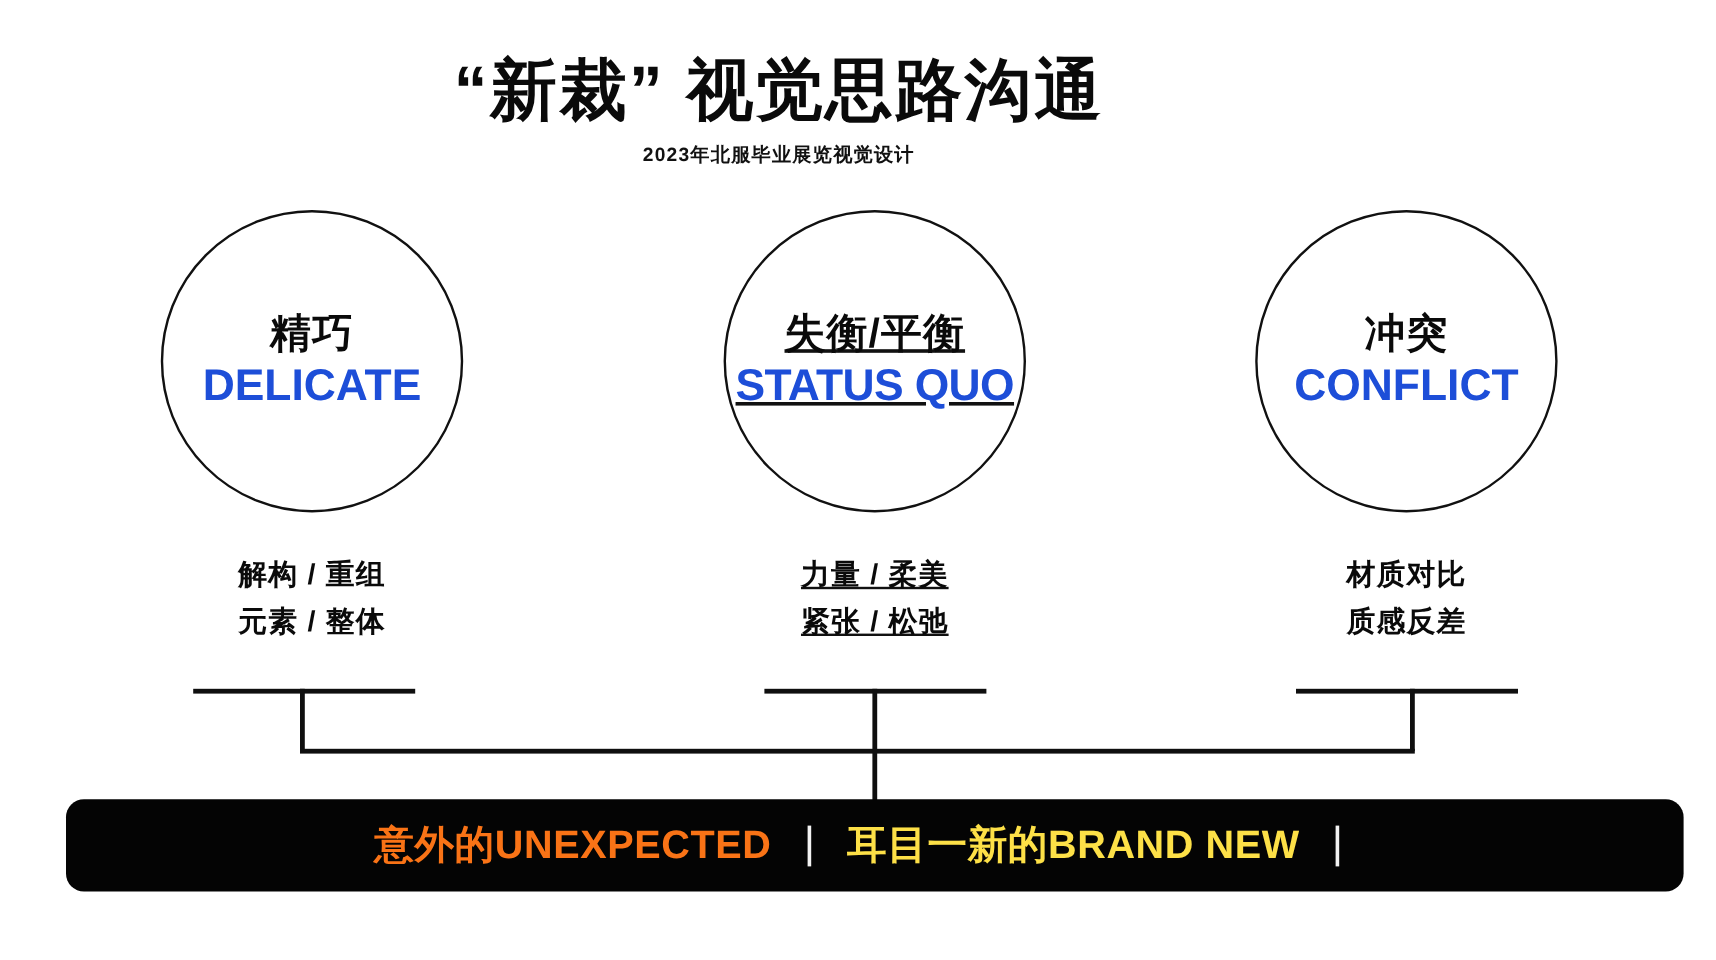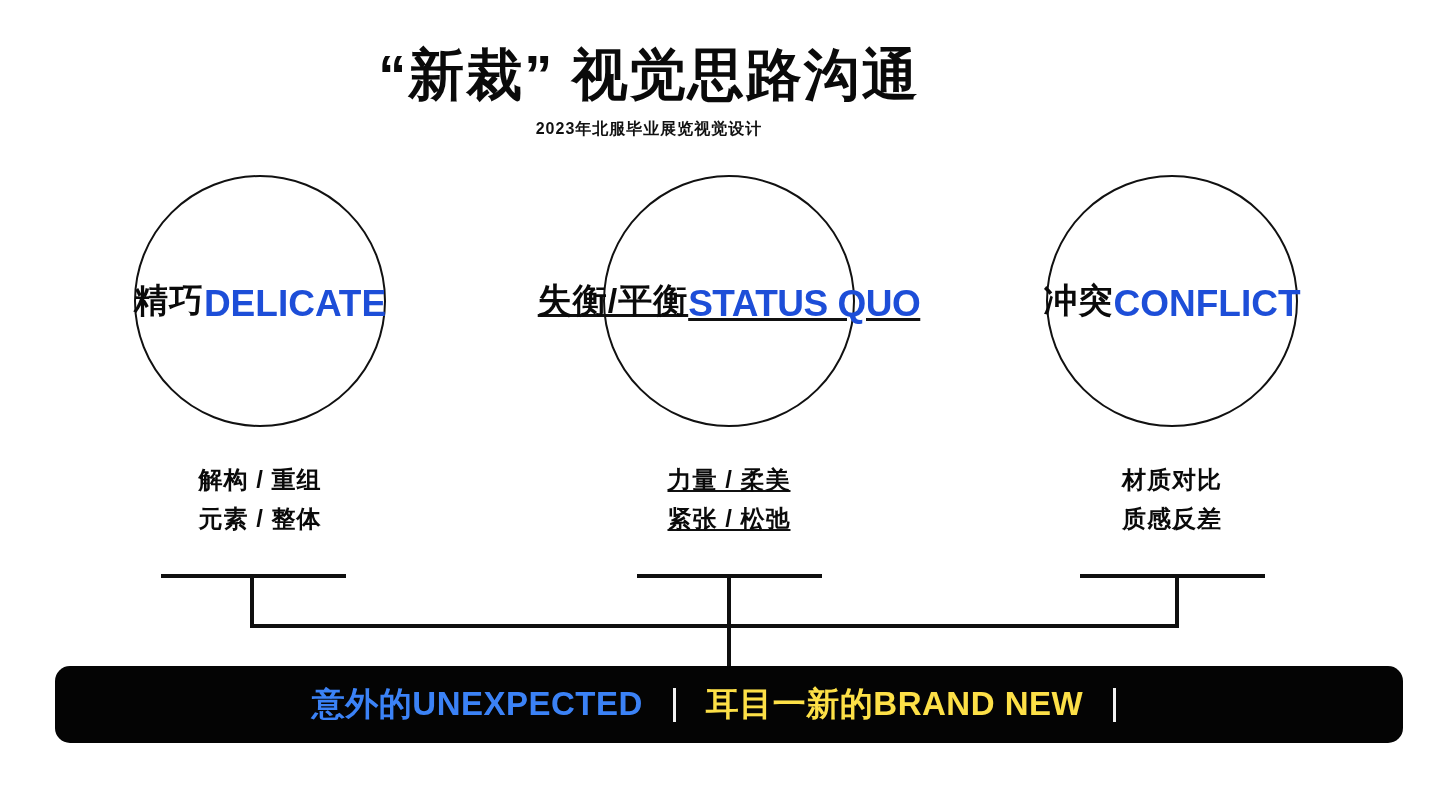--- a/index.html
+++ b/index.html
@@ -66,21 +66,21 @@
 
   .circle {
     position: relative;
     width: 252px;
     height: 252px;
     margin: 0 auto;
     border: 2.2px solid #111111;
     border-radius: 50%;
     box-sizing: border-box;
     display: flex;
-    flex-direction: row;
+    flex-direction: column;
     align-items: center;
     justify-content: center;
   }
   .circle-cn {
     font-size: 34px;
     font-weight: 700;
     line-height: 1.05;
     letter-spacing: 1px;
     white-space: nowrap;
     color: #0a0a0a;
@@ -215,19 +215,19 @@
 
     <div class="vline" style="left:250px;  top:574px; height:52px;"></div>
     <div class="vline" style="left:1175px; top:574px; height:52px;"></div>
 
     <div class="hbar" style="left:250px;  top:624px; width:929px;"></div>
 
     <div class="vline" style="left:727px;  top:574px; height:100px;"></div>
   </div>
 
   <div class="bottom-bar">
-    <span class="bar-item" style="color:#3b82f6;">意外的UNEXPECTED</span>
+    <span class="bar-item" style="color:#f97316;">意外的UNEXPECTED</span>
     <span class="bar-sep"></span>
     <span class="bar-item" style="color:#fde047;">耳目一新的BRAND NEW</span>
     <span class="bar-sep"></span>
   </div>
 
 </div>
 
 </body></html>

